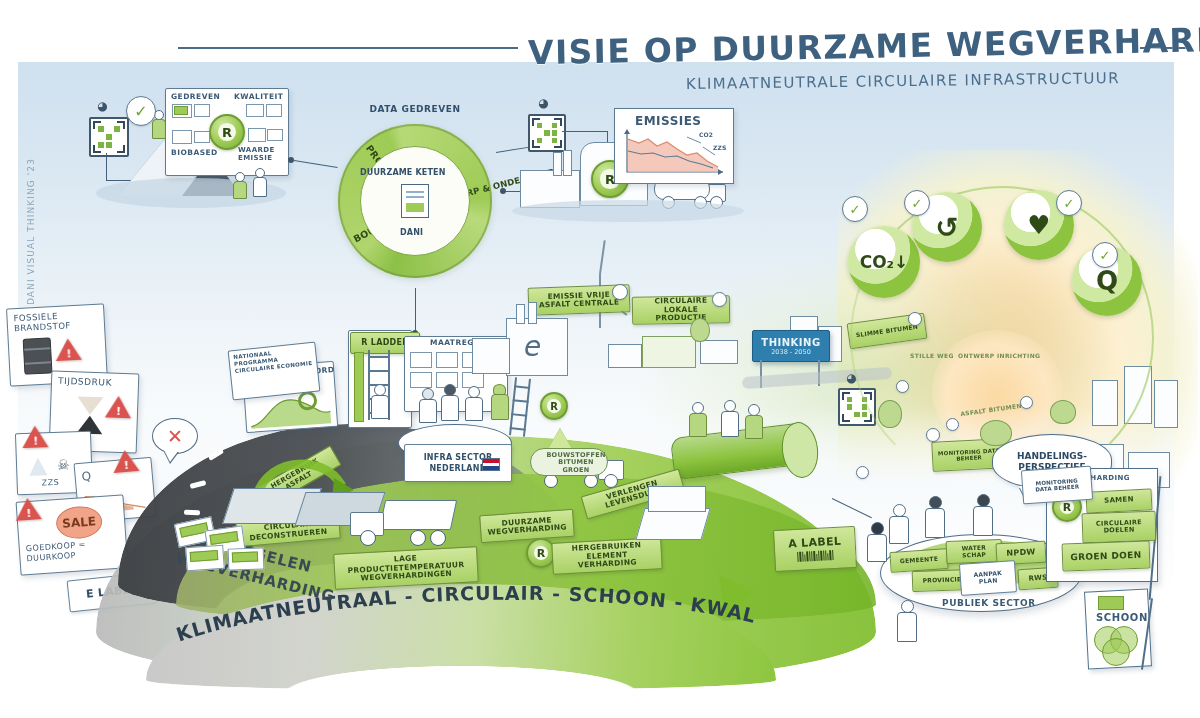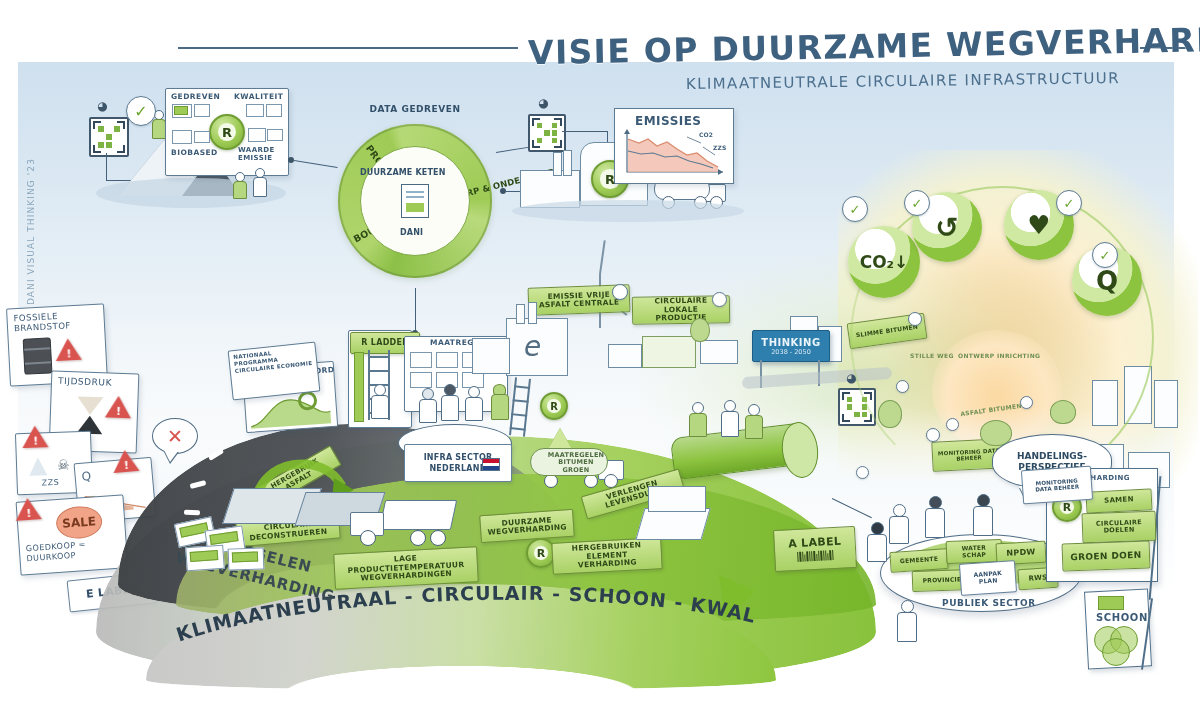--- a/index.html
+++ b/index.html
@@ -695,21 +695,21 @@
   </div>
 
   <div class="truck" style="left:528px;top:452px;width:96px;height:34px;">
     <span class="cab" style="left:70px;top:8px;width:24px;height:18px;"></span>
     <span class="wheel" style="left:16px;top:22px;width:12px;height:12px;"></span>
     <span class="wheel" style="left:56px;top:22px;width:12px;height:12px;"></span>
     <span class="wheel" style="left:76px;top:22px;width:12px;height:12px;"></span>
   </div>
   <div class="cyl" style="left:530px;top:448px;width:76px;height:26px;"></div>
   <div class="greenlbl" style="left:540px;top:450px;width:62px;height:20px;border:none;background:transparent;box-shadow:none;color:#4d6b3f;font-size:6.5px;">
-      <span>MAATREGELEN BITUMEN GROEN</span>
+      <span>BOUWSTOFFEN BITUMEN GROEN</span>
     </div>
   <div class="greenlbl" style="left:582px;top:482px;width:90px;height:16px;transform:rotate(-16deg);">
       <span>VERLENGEN LEVENSDUUR</span>
     </div>
 
   <div class="greenlbl" style="left:480px;top:512px;width:82px;height:20px;transform:rotate(-4deg);">
       <span>DUURZAME WEGVERHARDING</span>
     </div>
   <div class="rmark" style="left:526px;top:538px;width:26px;height:26px;font-size:11px;">
       <span>R</span>

